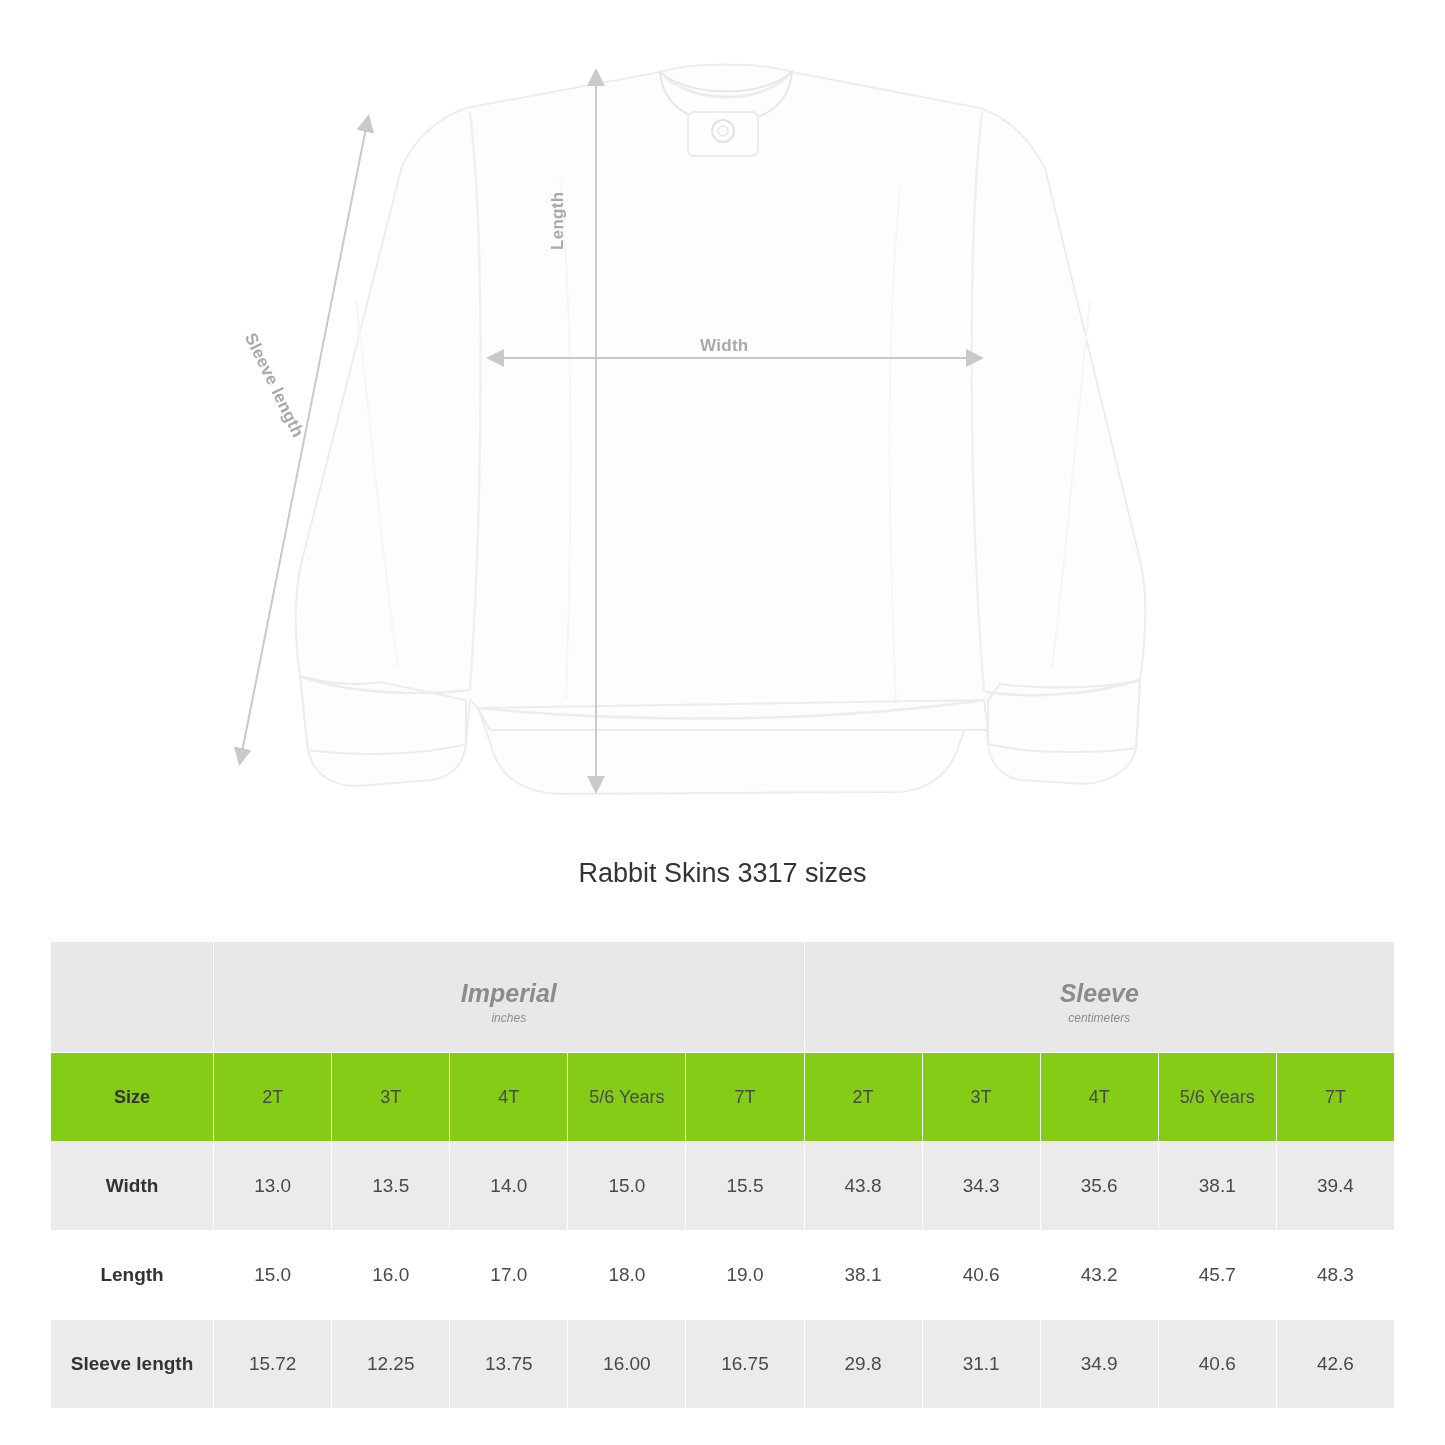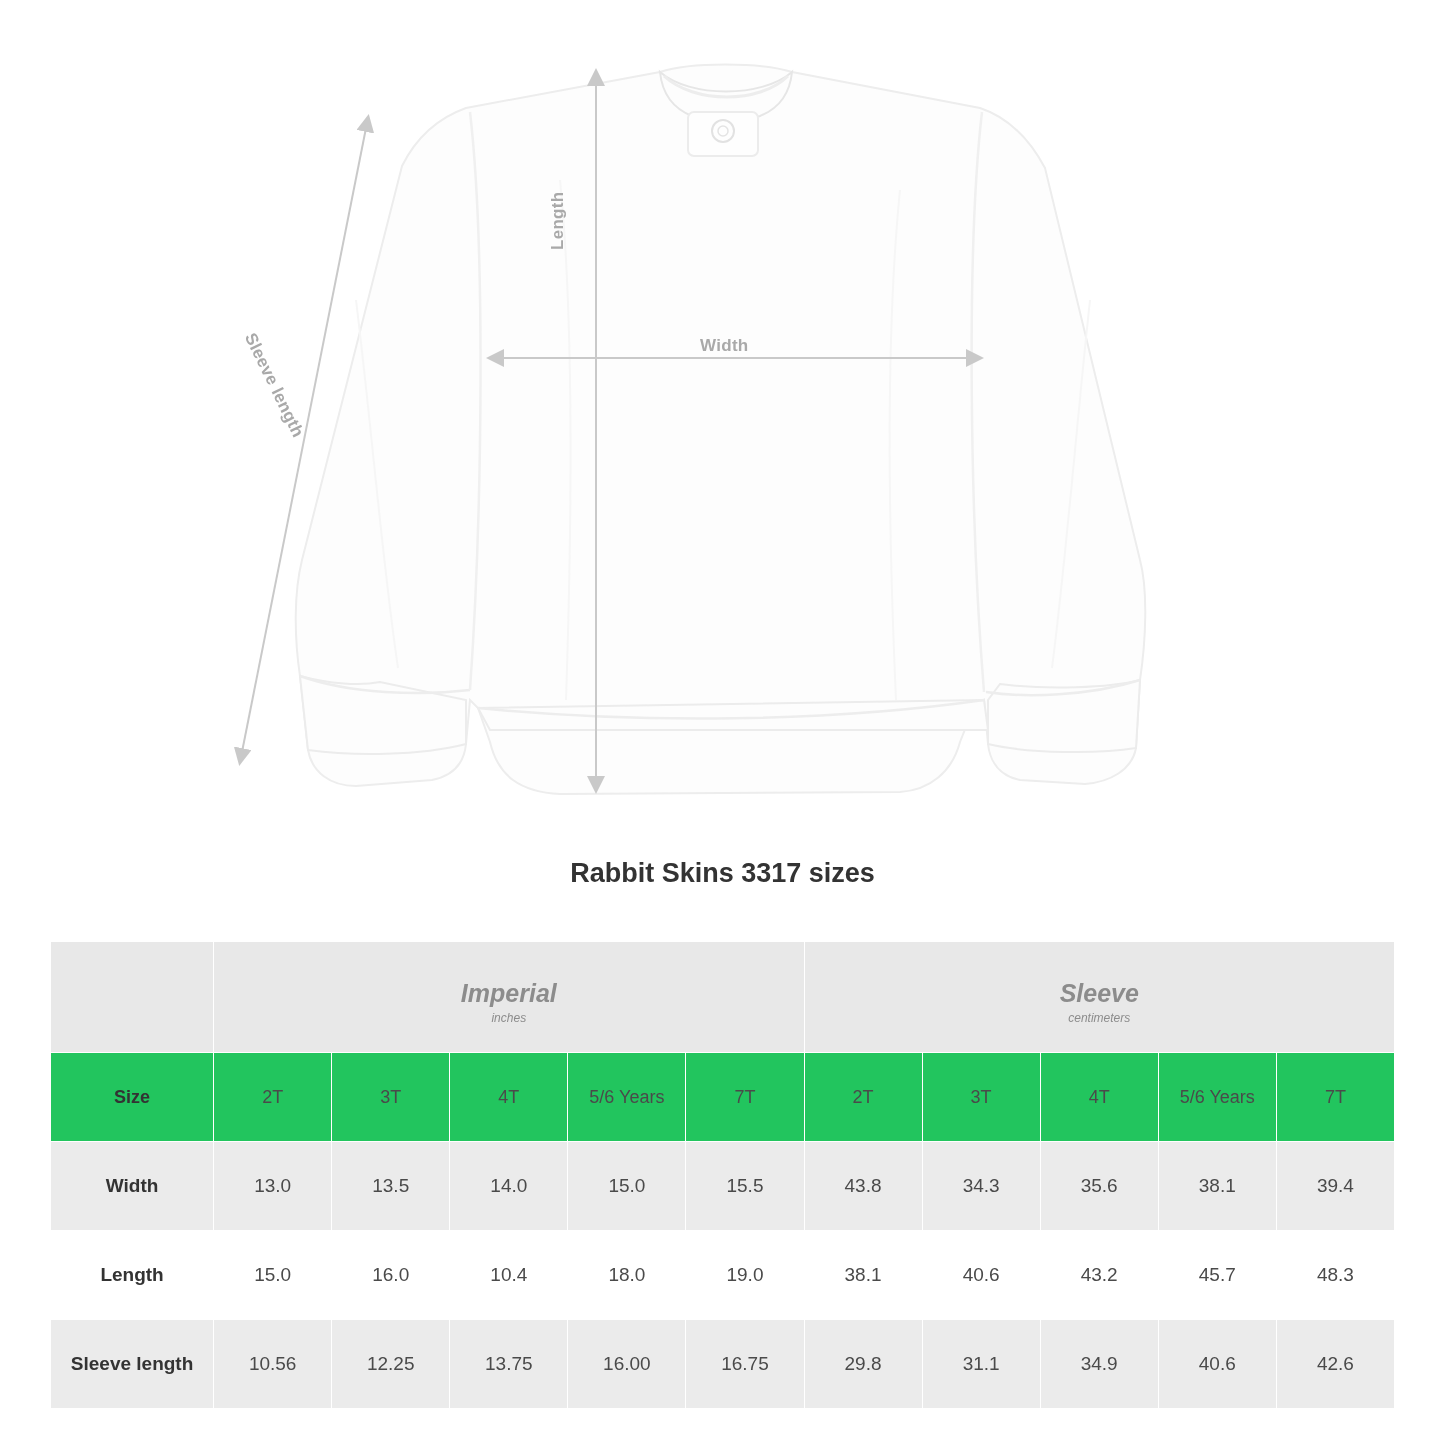--- a/index.html
+++ b/index.html
@@ -51,21 +51,21 @@
     left: 258px;
     top: 330px;
     transform: rotate(64deg);
     transform-origin: left top;
   }
 
   
   .table-title {
     text-align: center;
     font-size: 27px;
-    font-weight: bold;
+    font-weight: normal;
     color: #333333;
     margin-top: 28px;
   }
 
   
   .table-wrap {
     margin: 52px 50px 0 50px;
   }
   table.size-table {
     width: 1345px;
@@ -96,21 +96,21 @@
   }
   .unit-sub {
     font-size: 12px;
     font-style: italic;
     color: #8c8c8c;
     line-height: 1.6;
   }
 
   
   .head-row td {
-    background: #22c55e;
+    background: #84cc16;
     height: 86px;
     font-size: 18px;
     color: #4a4a4a;
   }
   .head-row td.rowhead {
     font-weight: bold;
     color: #333333;
   }
 
   
@@ -277,33 +277,33 @@
         <td>34.3</td>
         <td>35.6</td>
         <td>38.1</td>
         <td>39.4</td>
       </tr>
 
       <tr class="data-row plain">
         <td class="rowhead">Length</td>
         <td>15.0</td>
         <td>16.0</td>
-        <td>10.4</td>
+        <td>17.0</td>
         <td>18.0</td>
         <td>19.0</td>
         <td>38.1</td>
         <td>40.6</td>
         <td>43.2</td>
         <td>45.7</td>
         <td>48.3</td>
       </tr>
 
       <tr class="data-row shade">
         <td class="rowhead">Sleeve length</td>
-        <td>10.56</td>
+        <td>15.72</td>
         <td>12.25</td>
         <td>13.75</td>
         <td>16.00</td>
         <td>16.75</td>
         <td>29.8</td>
         <td>31.1</td>
         <td>34.9</td>
         <td>40.6</td>
         <td>42.6</td>
       </tr>

